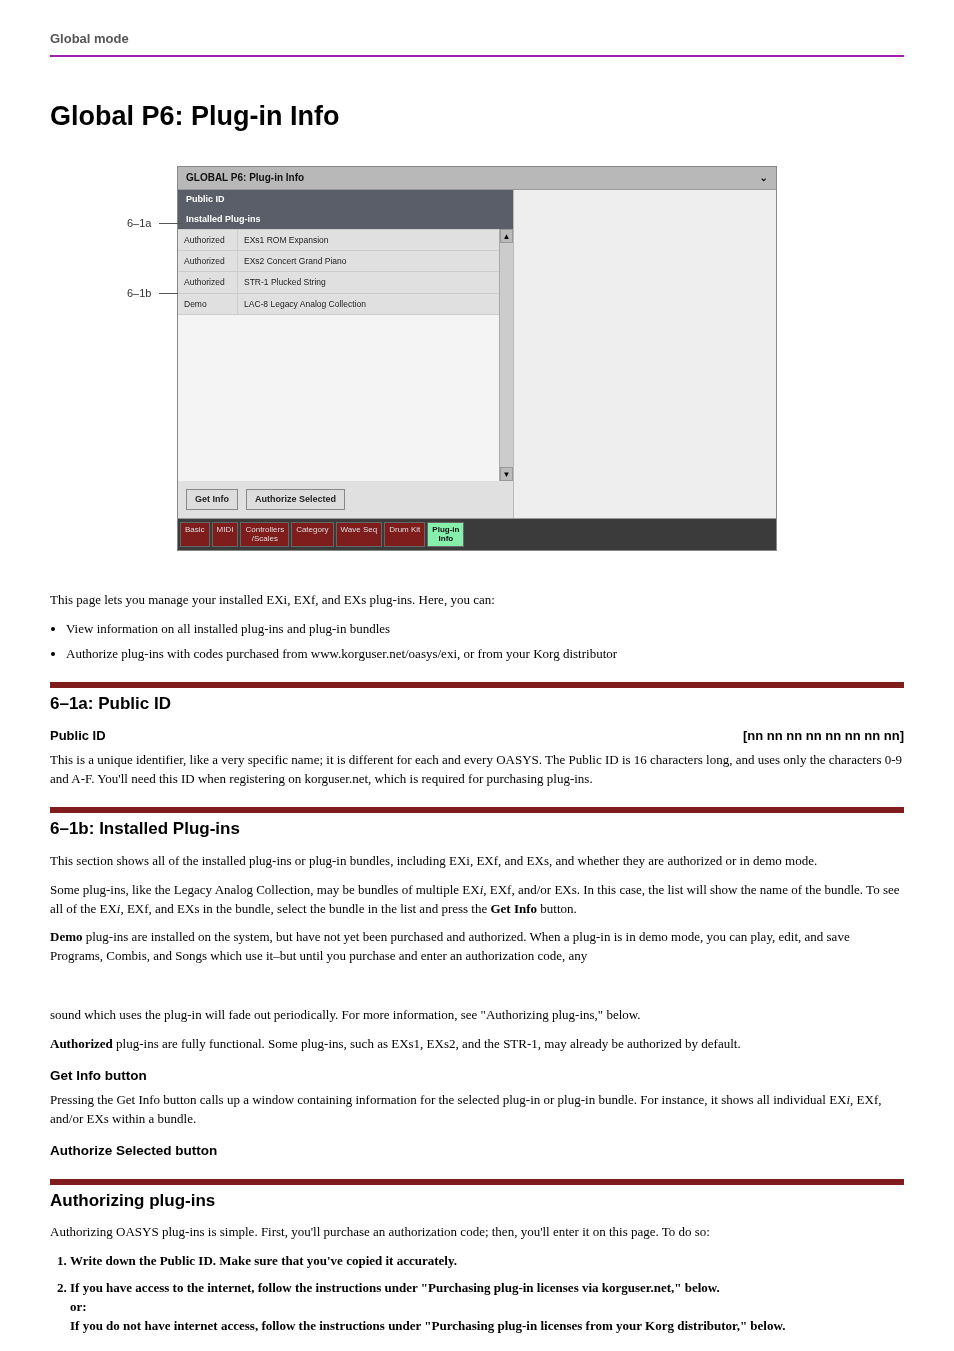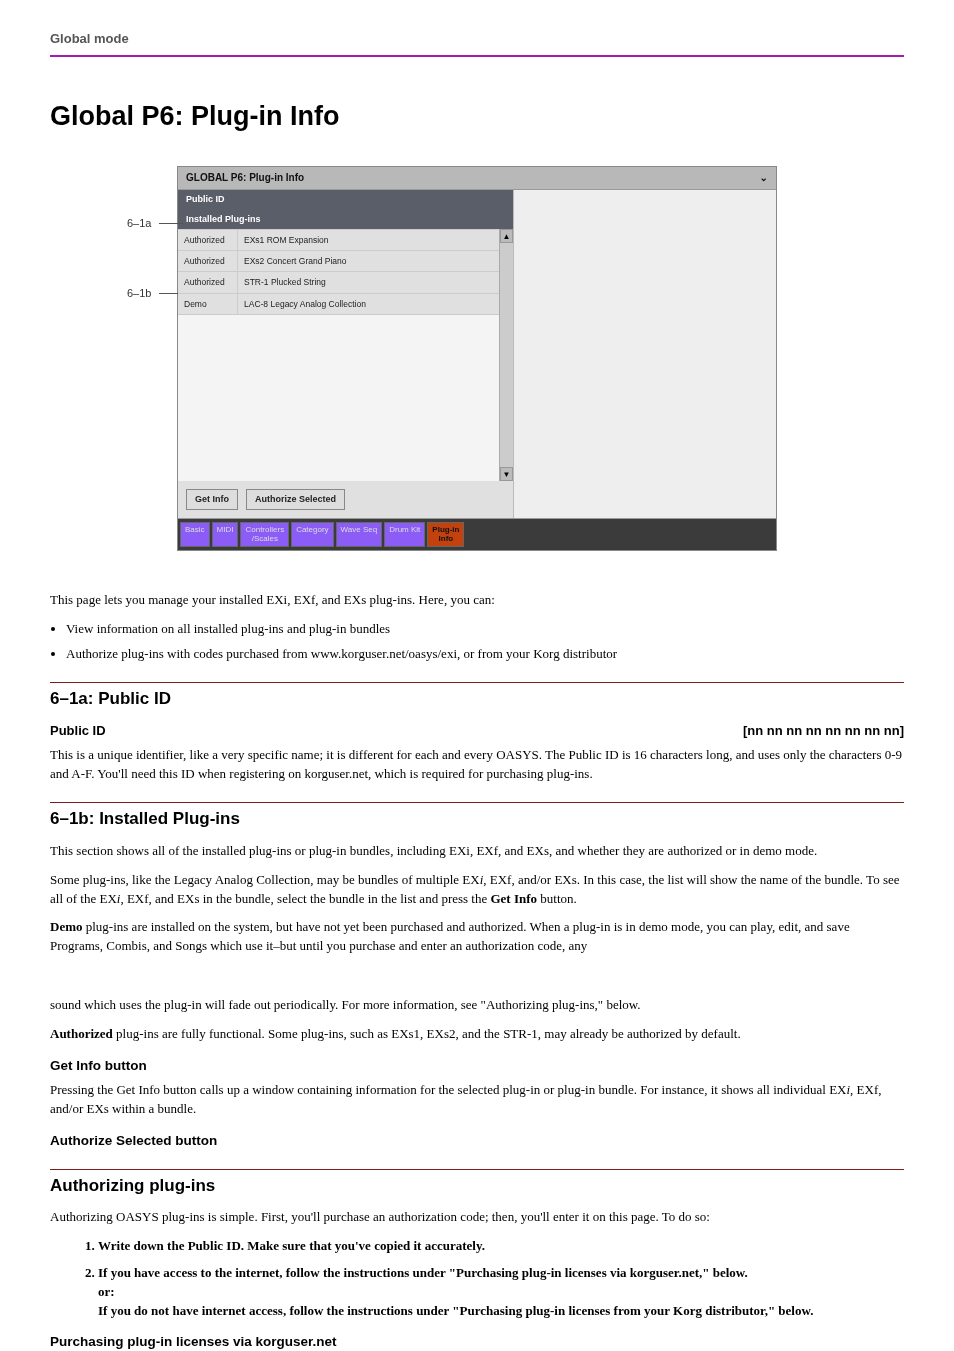--- a/index.html
+++ b/index.html
@@ -137,51 +137,51 @@
   }
   .tabs {
     display: flex;
     border-top: 1px solid #999;
     background: #3b3b3b;
     padding: 3px 2px;
     gap: 2px;
   }
   .tab {
     border: 1px solid #666;
-    background: #8b5cf6;
+    background: #7f1d1d;
     color: #ddd;
     font-size: 8px;
     padding: 3px 4px;
     text-align: center;
     line-height: 1.1;
     white-space: pre-line;
   }
   .tab.active {
-    background: #c2410c;
+    background: #86efac;
     color: #111;
     font-weight: bold;
   }
   
   .cols {
     display: flex;
     gap: 30px;
     flex-direction: column;
   }
   .col { flex: 1; }
   .col p { margin-bottom: 10px; text-align: left; }
   .col ul { margin: 0 0 10px 0; padding-left: 16px; }
   .col ul li { margin-bottom: 6px; }
   .col ol { margin: 0 0 10px 0; padding-left: 20px; }
-  .col ol li { margin-bottom: 8px; font-weight: bold; margin-left: 28px; }
+  .col ol li { margin-bottom: 8px; font-weight: bold; }
   .col ol li .sub { font-weight: bold; display: block; }
   h2.sec {
     font-family: 'Helvetica Neue', Arial, sans-serif;
     font-weight: bold;
     font-size: 17px;
-    border-top: 1px solid #7f1d1d;
+    border-top: 6px solid #7f1d1d;
     padding-top: 4px;
     margin: 18px 0 10px 0;
   }
   h3.sub {
     font-family: 'Helvetica Neue', Arial, sans-serif;
     font-weight: bold;
     font-size: 13.5px;
     margin: 12px 0 6px 0;
   }
   .param-line {

